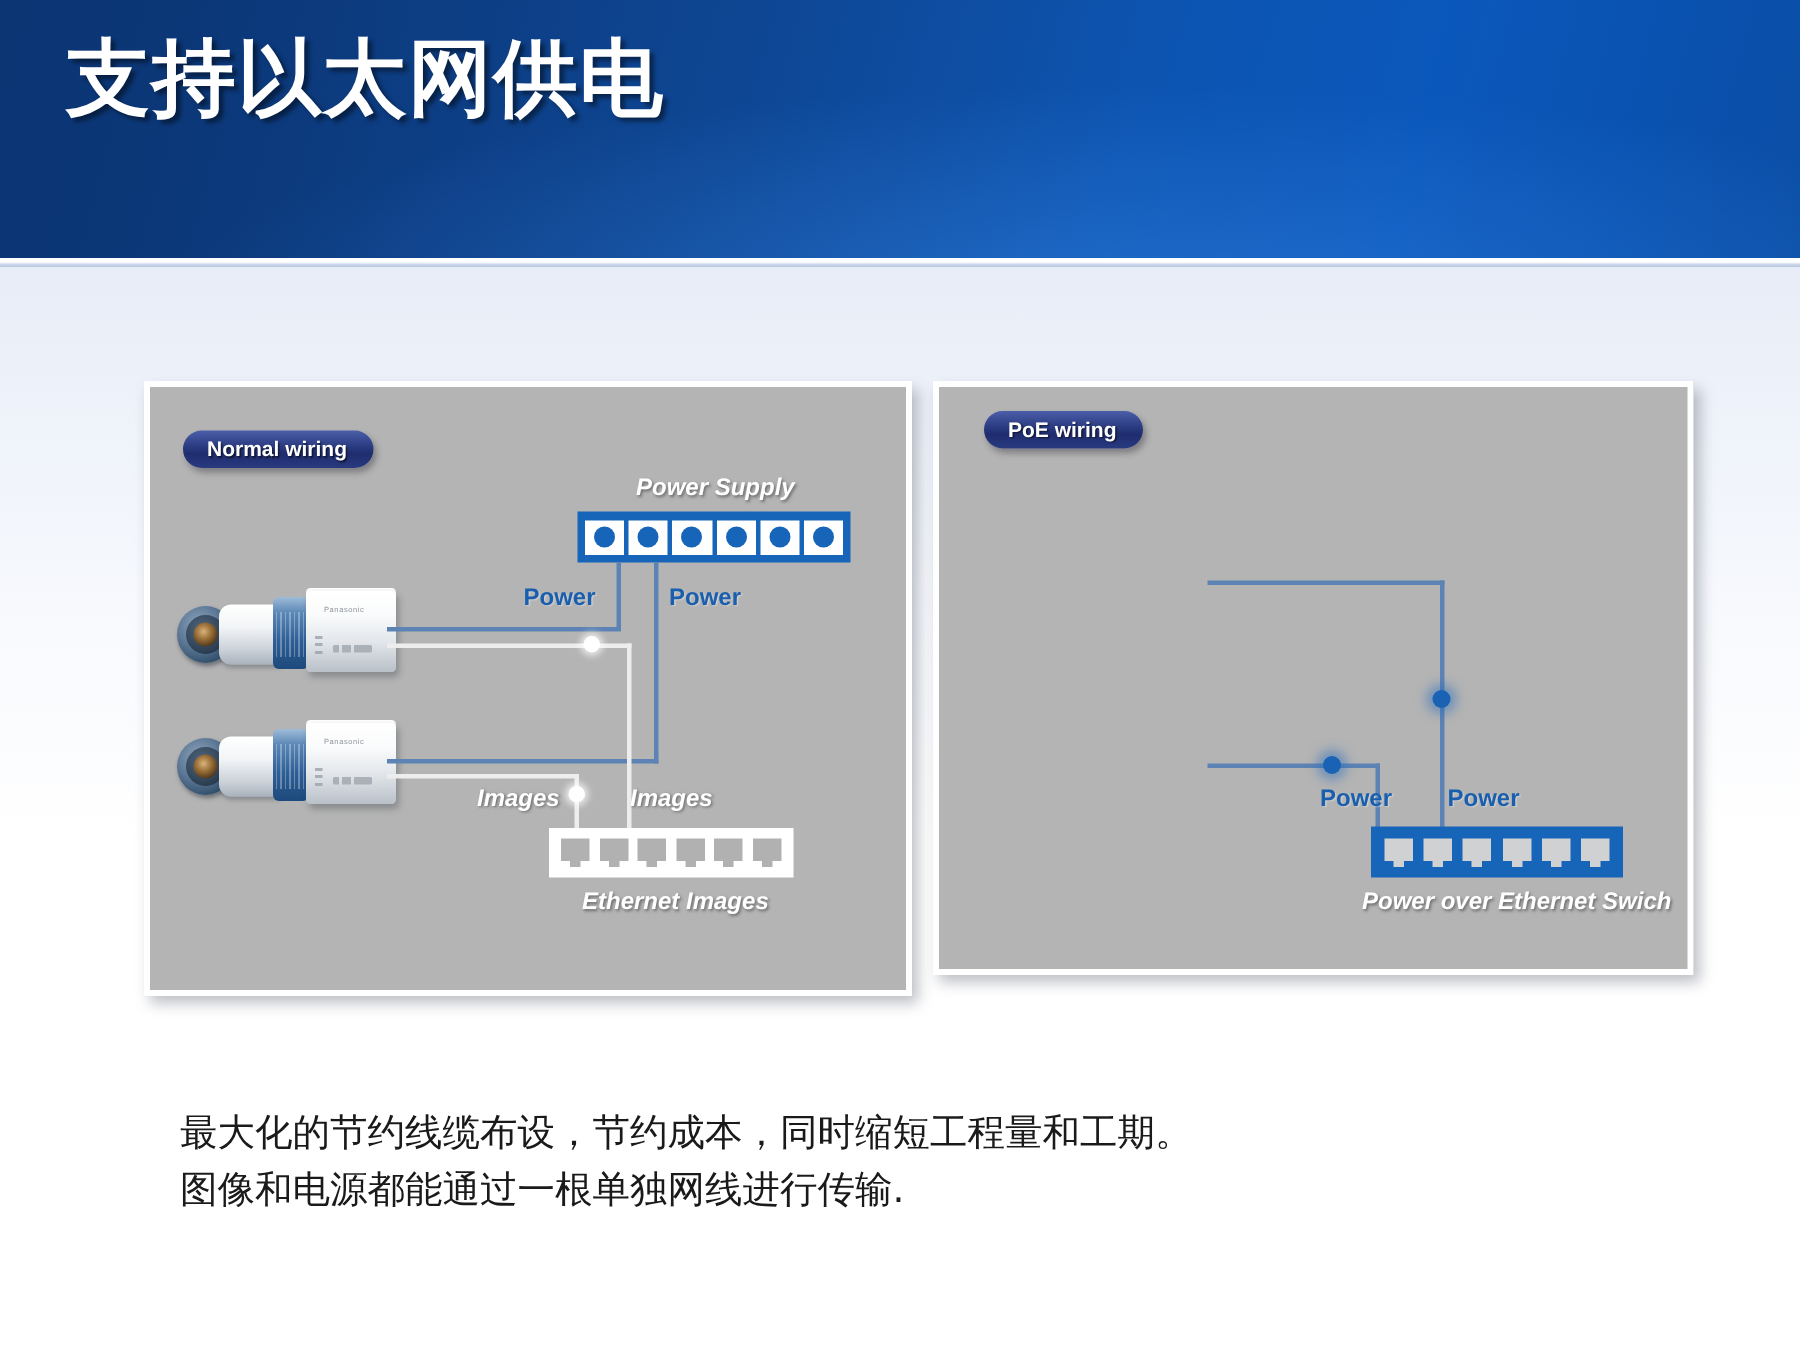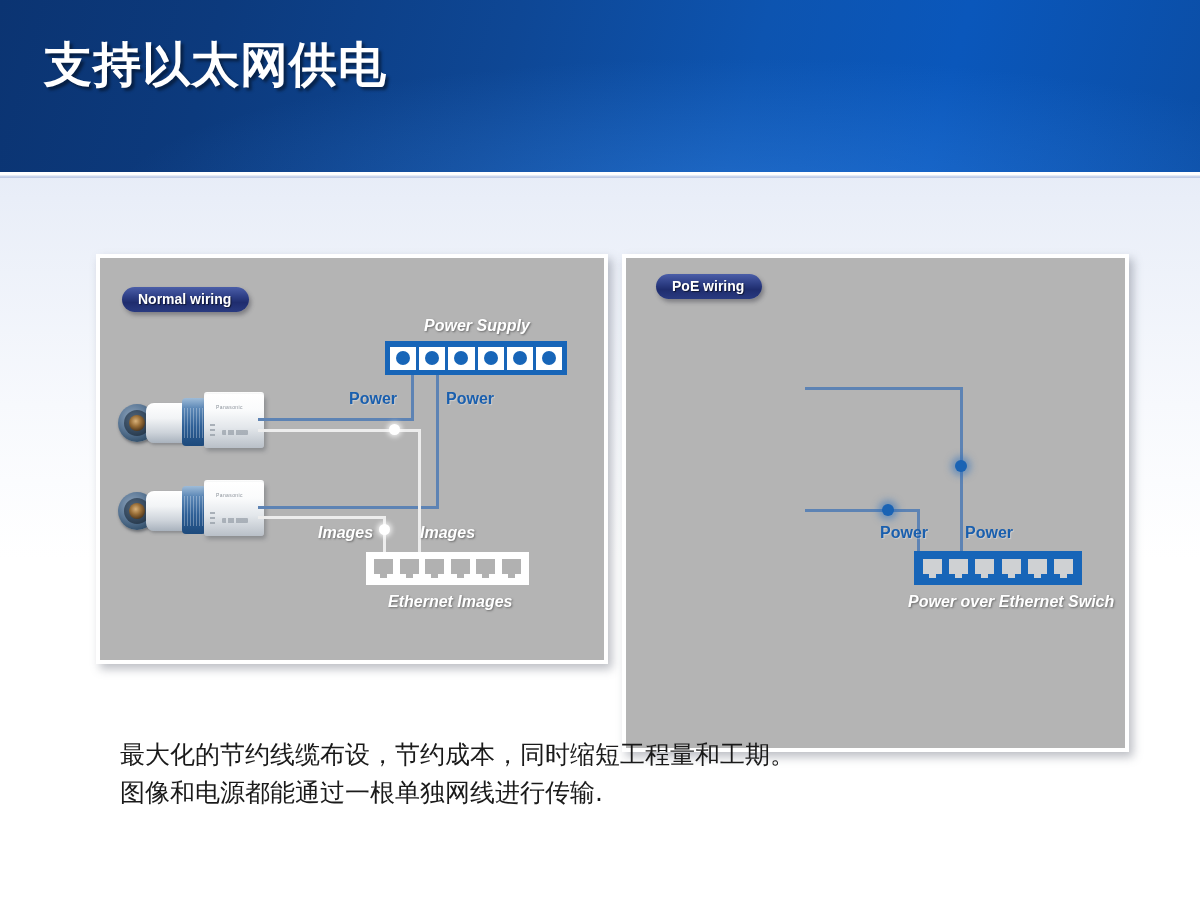--- a/index.html
+++ b/index.html
@@ -26,37 +26,37 @@
   #header-sheen {
     position: absolute; left: 0; top: 0; width: 1200px; height: 172px;
     background: radial-gradient(ellipse 900px 200px at 62% 115%, rgba(60,140,235,.40), rgba(0,0,0,0) 70%);
     pointer-events: none;
   }
   #header-rule {
     position: absolute; left: 0; top: 172px; width: 1200px; height: 6px;
     background: linear-gradient(to bottom, #ffffff 0%, #ffffff 45%, #cfd9ec 70%, #b9c6e2 100%);
   }
   #slide-title {
-    position: absolute; left: 44px; top: 39px;
-    font-size: 48px; font-weight: bold; color: #ffffff;
+    position: absolute; left: 44px; top: 21px;
+    font-size: 56px; font-weight: bold; color: #ffffff;
     letter-spacing: 1px; line-height: 1.1;
     text-shadow: 3px 3px 3px rgba(0,0,0,.45);
     white-space: nowrap;
   }
 
   
   .panel {
     position: absolute;
     background: #b4b4b4;
     border: 4px solid #ffffff;
     box-shadow: 4px 5px 9px rgba(90,95,110,.40);
     box-sizing: border-box;
   }
   #panel-normal { left: 96px; top: 254px; width: 512px; height: 410px; }
-  #panel-poe    { left: 622px; top: 254px; width: 507px; height: 498px; }
+  #panel-poe    { left: 622px; top: 254px; width: 507px; height: 396px; }
 
   .panel-badge {
     position: absolute; top: 16px;
     height: 25px; line-height: 25px;
     padding: 0 18px 0 16px;
     border-radius: 13px;
     color: #ffffff; font-size: 14px; font-weight: bold;
     background: linear-gradient(to bottom, #4b5ea8 0%, #2e3f86 38%, #1f2d6e 62%, #293a80 100%);
     box-shadow: 2px 3px 4px rgba(60,60,70,.45);
     text-shadow: 1px 1px 1px rgba(0,0,0,.55);

